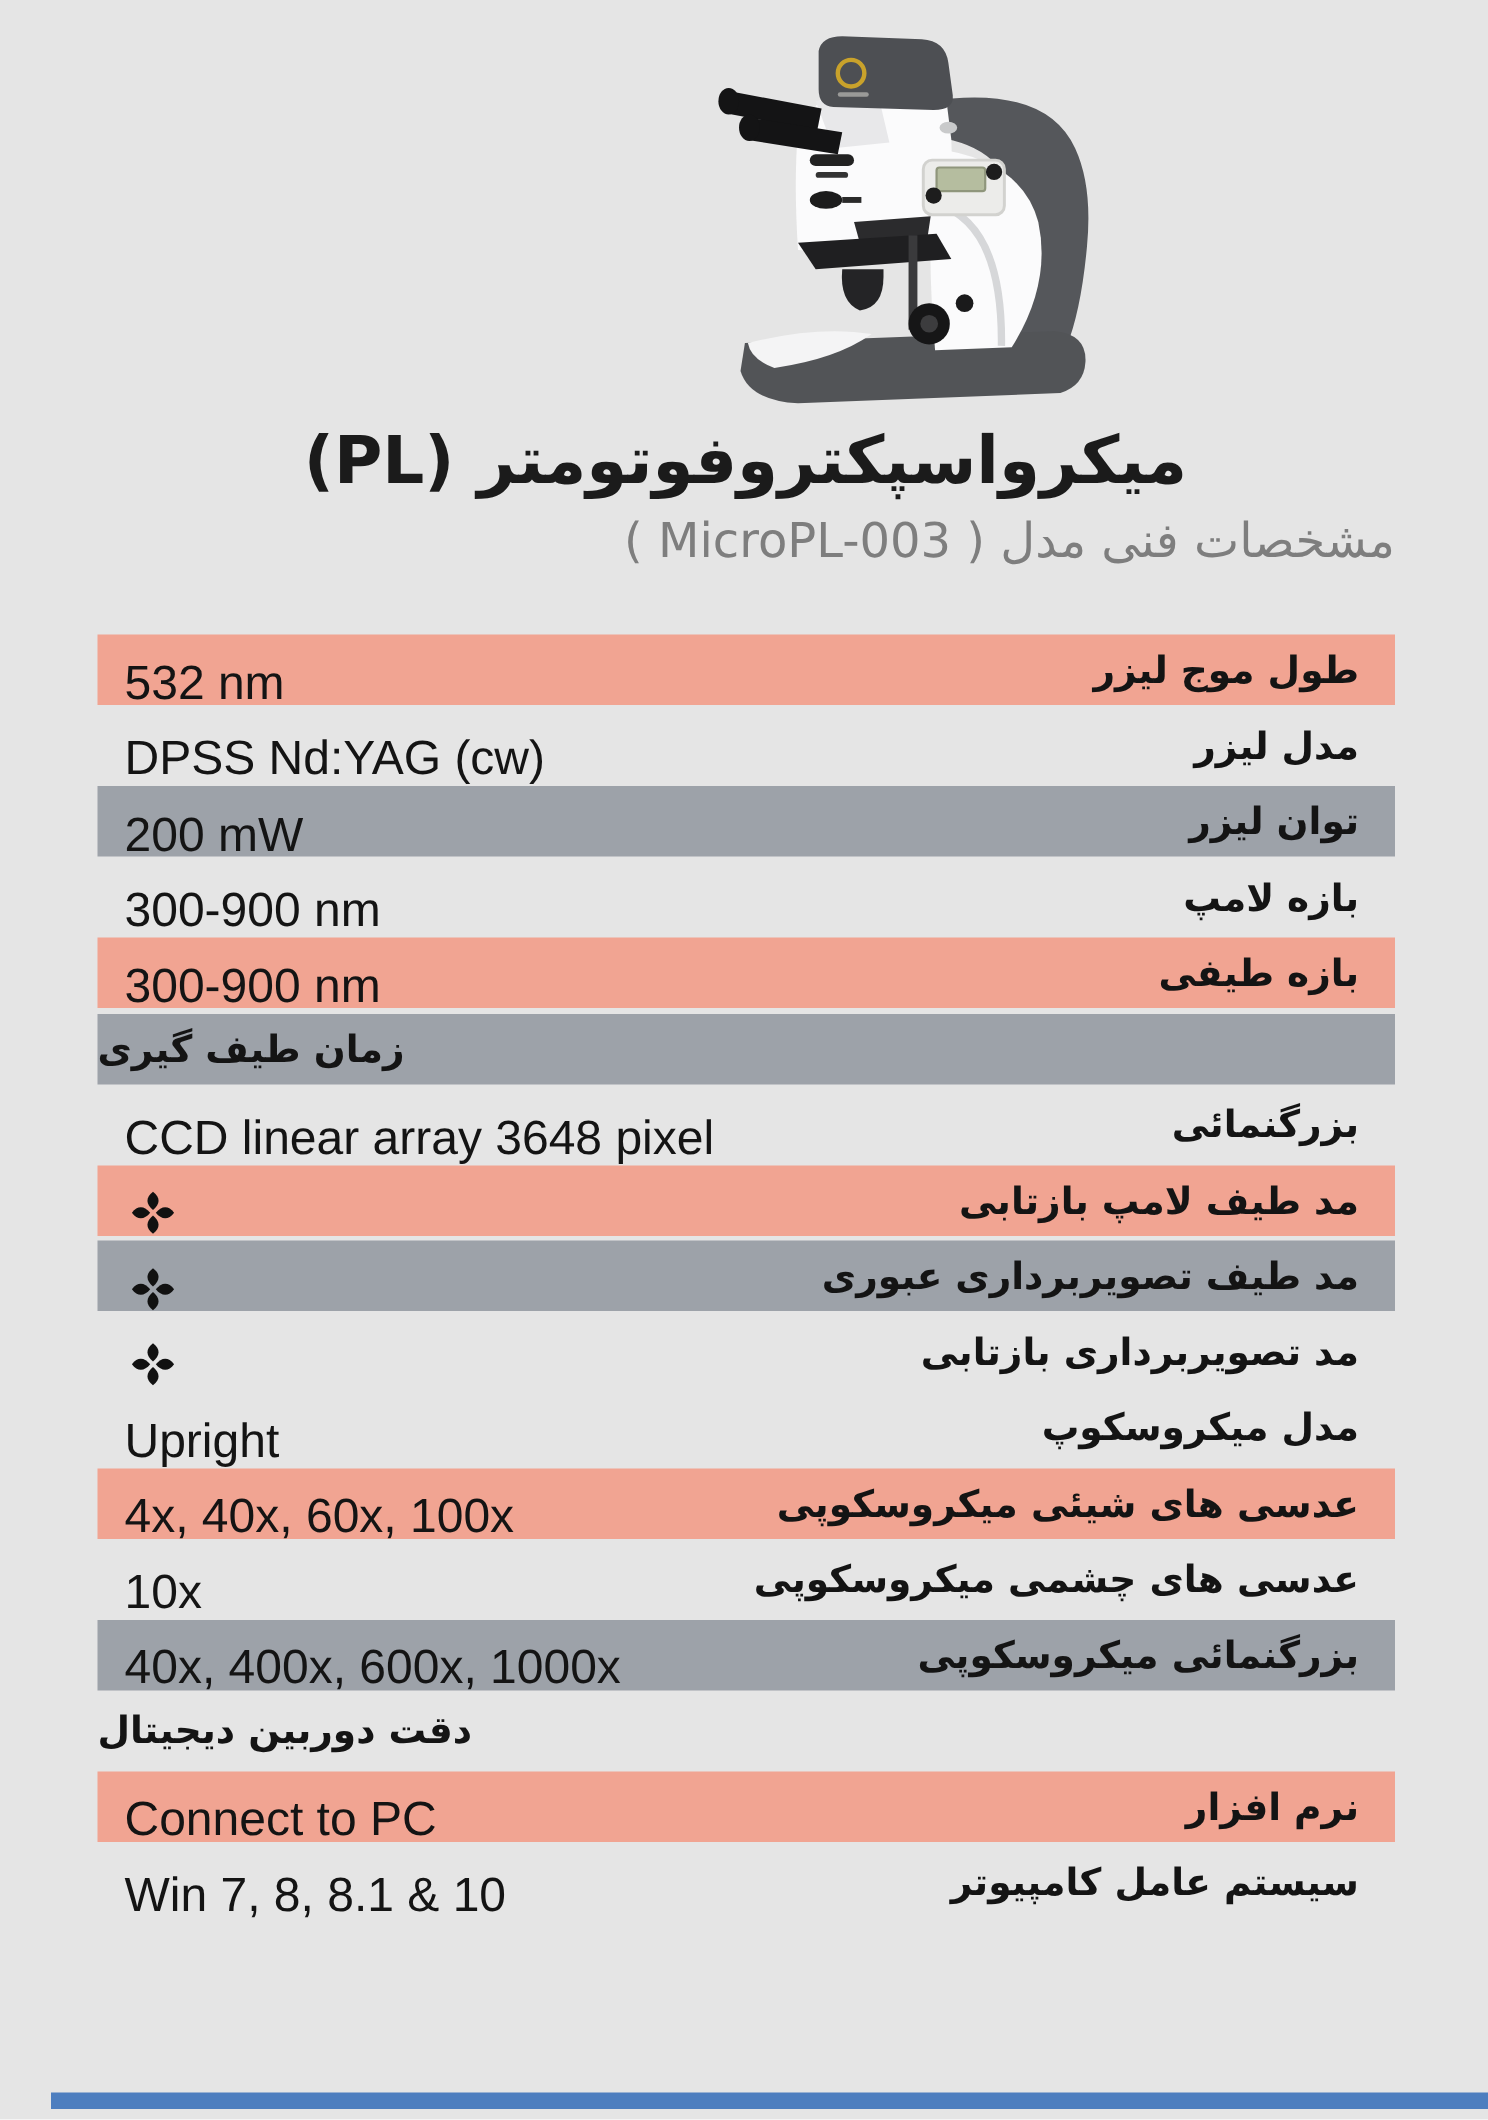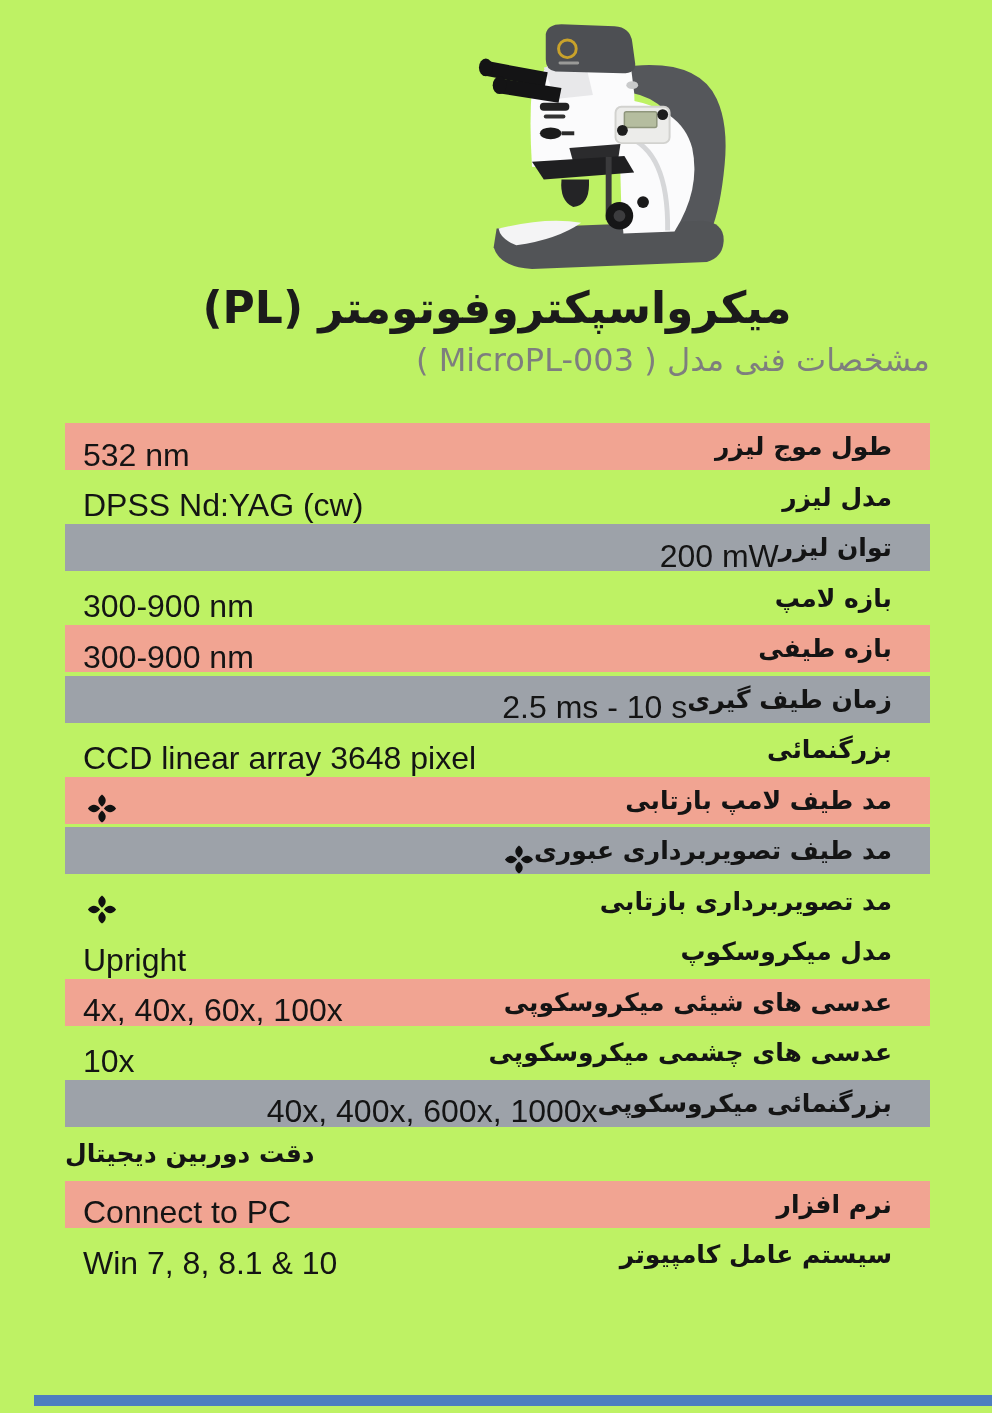--- a/index.html
+++ b/index.html
@@ -1,19 +1,19 @@
 <!DOCTYPE html>
 <html style="--row-salmon: #F1A492; --row-gray: #9DA2A9; --scrollbar-blue: #4D7EBF;"><head>
 <meta charset="utf-8">
 <style>
   * { margin:0; padding:0; box-sizing:border-box; }
   html,body { background:#ffffff; }
   .page {
     position:relative; width:992px; height:1413px; margin:0 auto;
-    background:#bef264; overflow:hidden;
+    background:#e5e5e5; overflow:hidden;
     font-family:"Liberation Sans", sans-serif;
   }
   .scope { position:absolute; left:475px; top:10px; width:285px; height:280px; }
   .scope svg { width:100%; height:100%; }
 
   .header { position:absolute; left:64px; top:280px; width:866px; text-align:center; direction:rtl; }
   .title {
     font-family:"DejaVu Sans", sans-serif; font-weight:bold;
     font-size:44px; line-height:1.28; color:#1b1b1b;
   }
@@ -22,30 +22,30 @@
     font-size:32px; line-height:1.25; color:#7e7e7e; margin-top:4px;text-align:right;
   }
 
   .spec-table { position:absolute; left:65px; top:423px; width:865px; }
   .row {
     height:47px; margin-bottom:3.5px; direction:ltr;
     display:flex; align-items:center; justify-content:space-between;
     background:transparent;
   }
   .row.salmon { background:var(--row-salmon,#F1A492); }
-  .row.gray   { background:var(--row-gray,#9DA2A9);justify-content:flex-end; }
+  .row.gray   { background:var(--row-gray,#9DA2A9); }
   .val {
     font-family:"Liberation Sans", sans-serif;
     font-size:32px; color:#141414; padding-left:18px; white-space:nowrap;
     display:flex; align-items:center;margin-top:17px;
   }
   .val svg { width:30px; height:33px; display:block; margin-left:4px; }
   .lab {
     font-family:"DejaVu Sans", sans-serif; font-weight:bold;
-    font-size:25px; color:#141414; padding-right:38px;
+    font-size:25px; color:#141414; padding-right:24px;
     direction:rtl; white-space:nowrap;
   }
   .hscrollbar {
     position:absolute; left:34px; right:0; bottom:7px; height:11px;
     background:var(--scrollbar-blue,#4D7EBF);
   }
 </style>
 </head>
 <body>
 
@@ -120,21 +120,20 @@
       </div>
       <div class="row white">
         <div class="val">300-900 nm</div>
         <div class="lab">بازه لامپ</div>
       </div>
       <div class="row salmon">
         <div class="val">300-900 nm</div>
         <div class="lab">بازه طیفی</div>
       </div>
       <div class="row gray">
-        <div class="val">2.5 ms - 10 s</div>
         <div class="lab">زمان طیف گیری</div>
       </div>
       <div class="row white">
         <div class="val">CCD linear array 3648 pixel</div>
         <div class="lab">بزرگنمائی</div>
       </div>
       <div class="row salmon">
         <div class="val">
           <svg viewBox="-16 -17 32 34">
             <path fill="#111" transform="rotate(0)" d="M0,-2 C-5,-6 -5.5,-11 0,-15 C5.5,-11 5,-6 0,-2 Z"></path>

